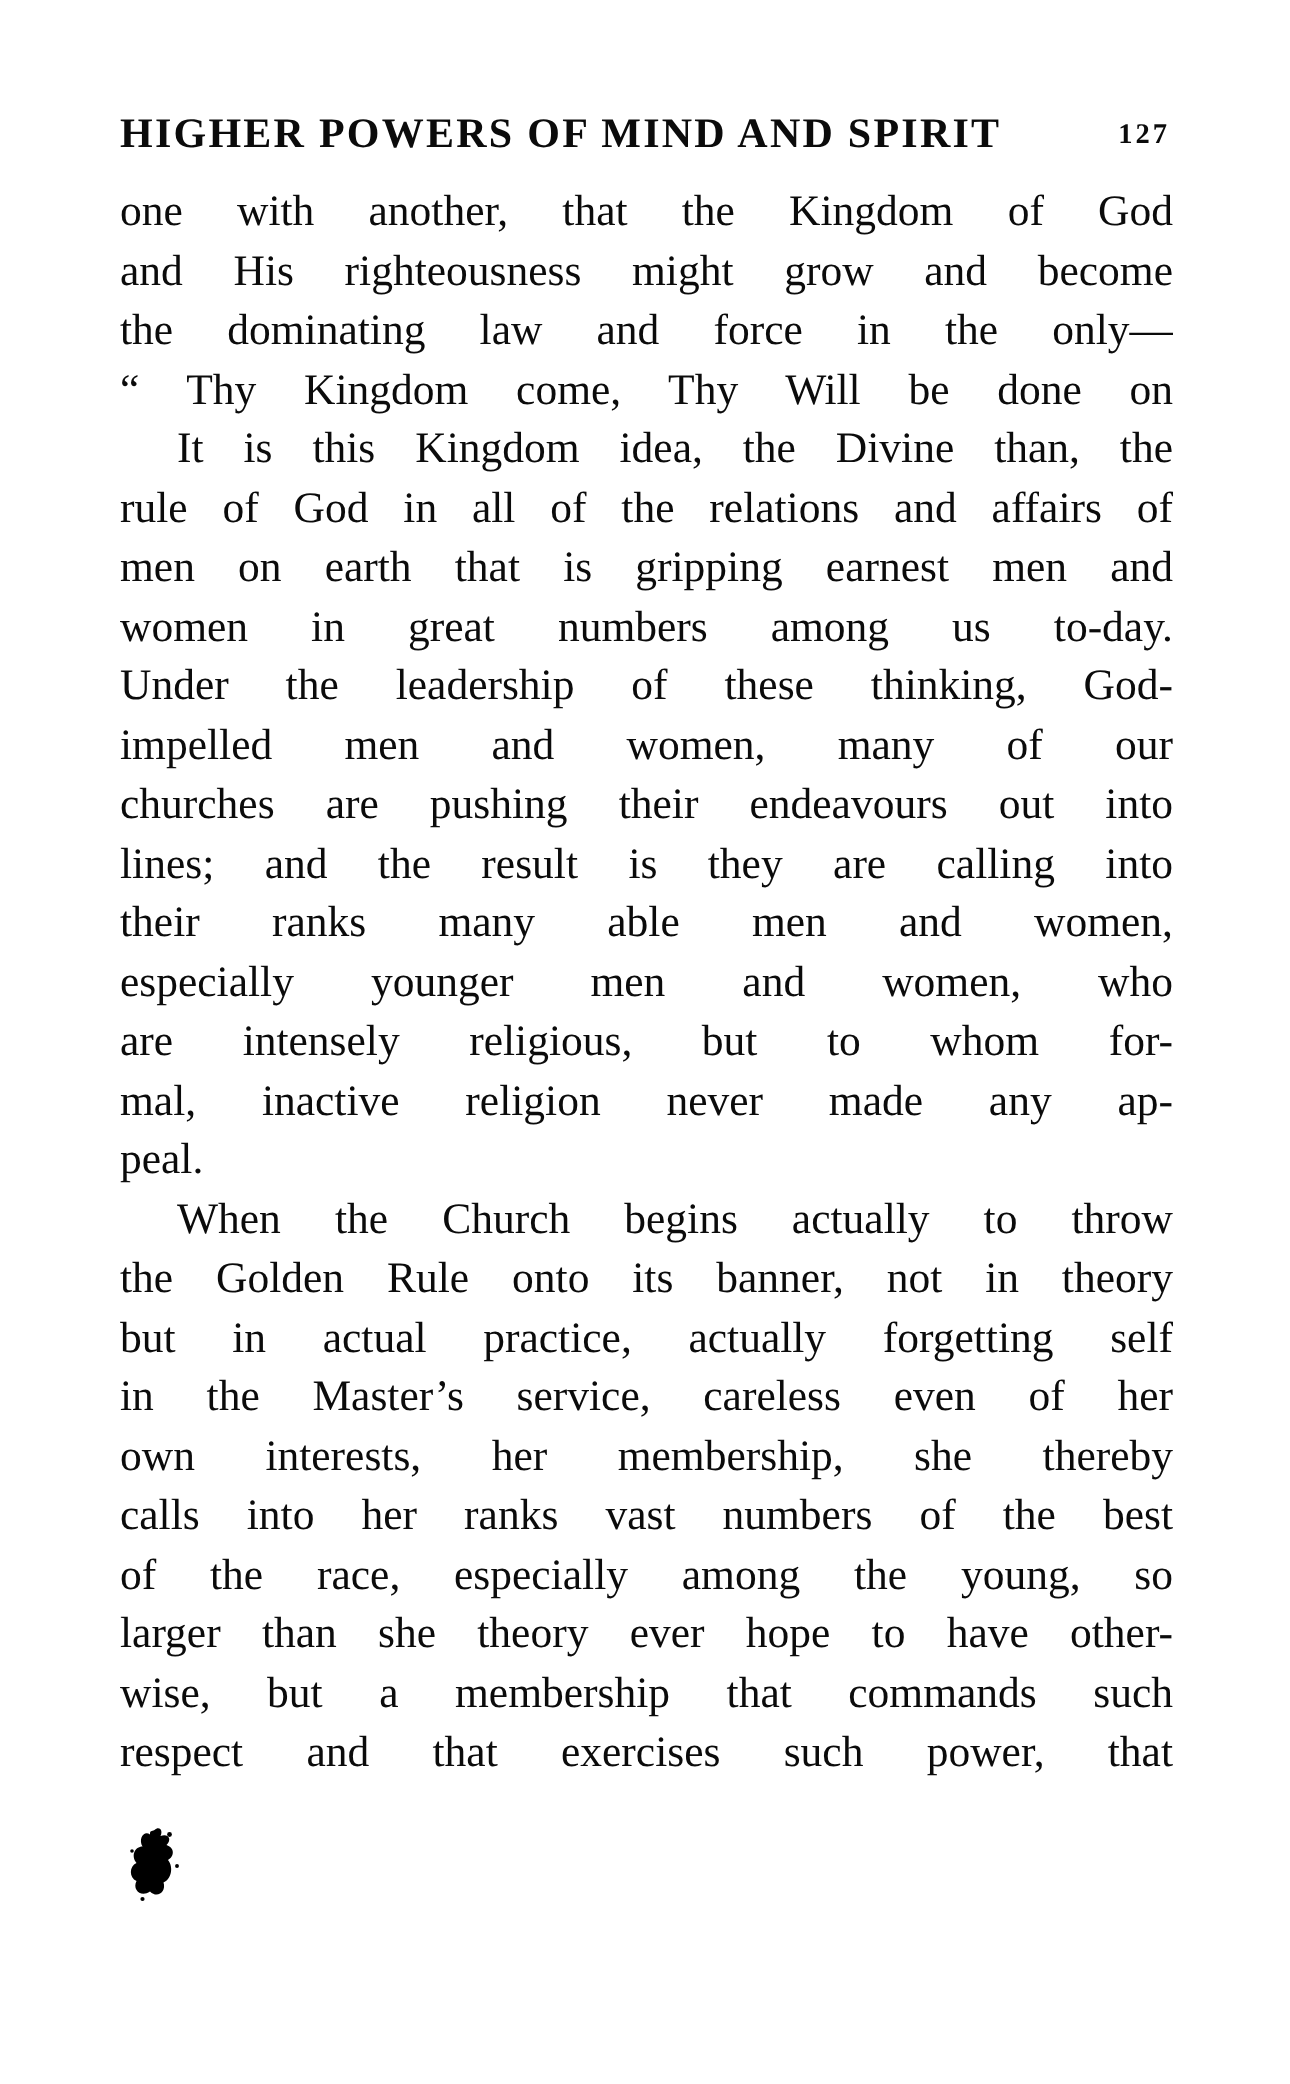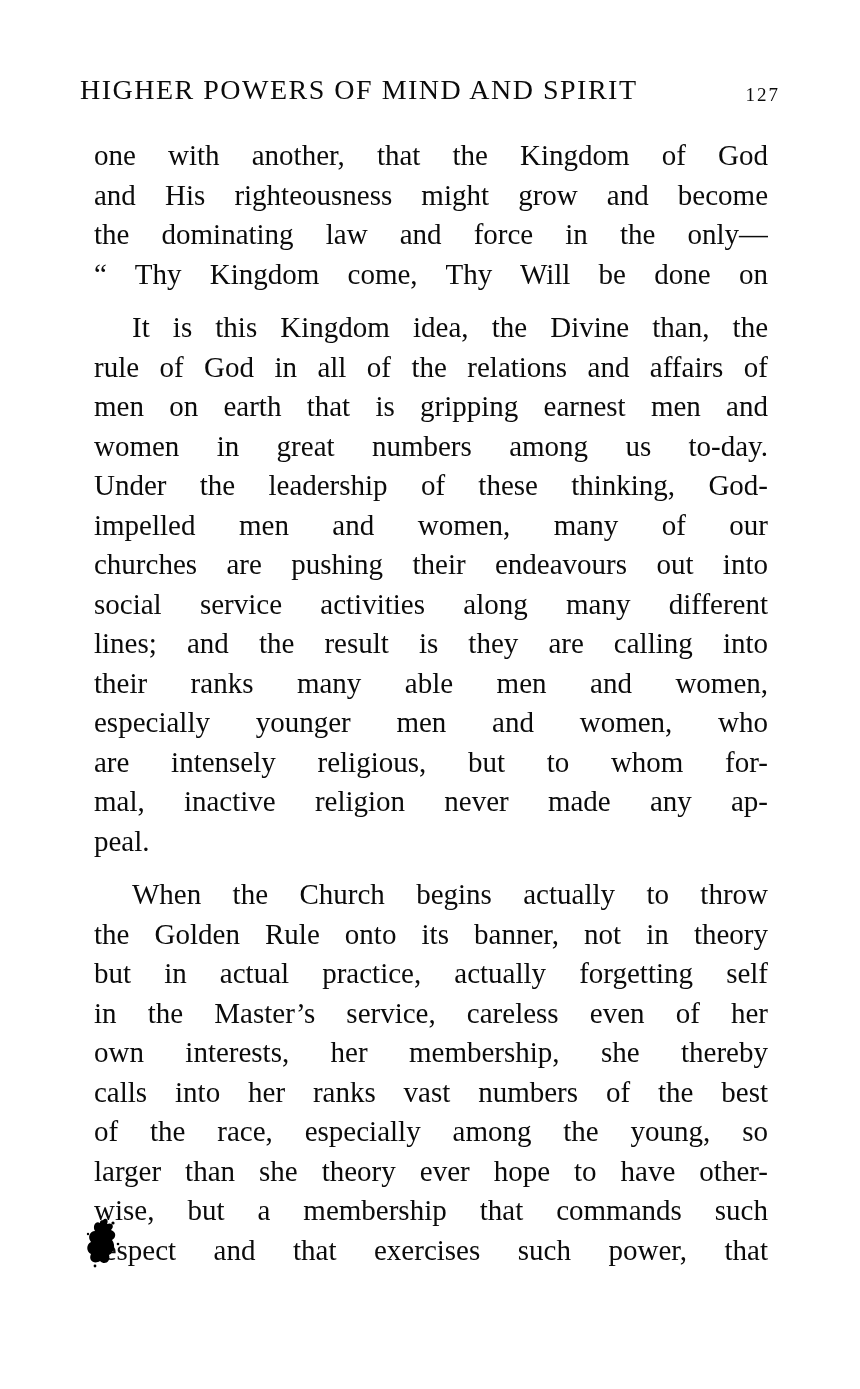--- a/index.html
+++ b/index.html
@@ -17,37 +17,37 @@
     font-family: "Liberation Serif", "DejaVu Serif", serif;
     overflow: hidden;
   }
   .running-header {
     position: absolute;
     top: 74px;
     left: 80px;
     right: 80px;
     display: flex;
     justify-content: space-between;
-    align-items: flex-end;
+    align-items: center;
     font-size: 28px;
     letter-spacing: 1.5px;
-    font-weight: normal;
+    font-weight: bold;
     white-space: nowrap;
   }
   .running-header .pgnum {
     font-size: 19px;
     letter-spacing: 2px;
   }
   .page-body {
     position: absolute;
     top: 122px;
     left: 80px;
     width: 702px;
   }
-  .para { margin: 14px; }
+  .para { margin: 0; }
   .line {
     font-size: 29px;
     line-height: 39.5px;
     height: 39.5px;
     overflow: hidden;
     text-align: left;
     word-spacing: 2px;
   }
   .line.j {
     text-align: justify;
@@ -83,21 +83,20 @@
         <div class="line j">“ Thy Kingdom come, Thy Will be done on</div>
       </div>
       <div class="para">
         <div class="line j indent">It is this Kingdom idea, the Divine than, the</div>
         <div class="line j">rule of God in all of the relations and affairs of</div>
         <div class="line j">men on earth that is gripping earnest men and</div>
         <div class="line j">women in great numbers among us to-day.</div>
         <div class="line j">Under the leadership of these thinking, God-</div>
         <div class="line j">impelled men and women, many of our</div>
         <div class="line j">churches are pushing their endeavours out into</div>
-        <div class="line j">social service activities along many different</div>
         <div class="line j">lines; and the result is they are calling into</div>
         <div class="line j">their ranks many able men and women,</div>
         <div class="line j">especially younger men and women, who</div>
         <div class="line j">are intensely religious, but to whom for-</div>
         <div class="line j">mal, inactive religion never made any ap-</div>
         <div class="line">peal.</div>
       </div>
       <div class="para">
         <div class="line j indent">When the Church begins actually to throw</div>
         <div class="line j">the Golden Rule onto its banner, not in theory</div>

